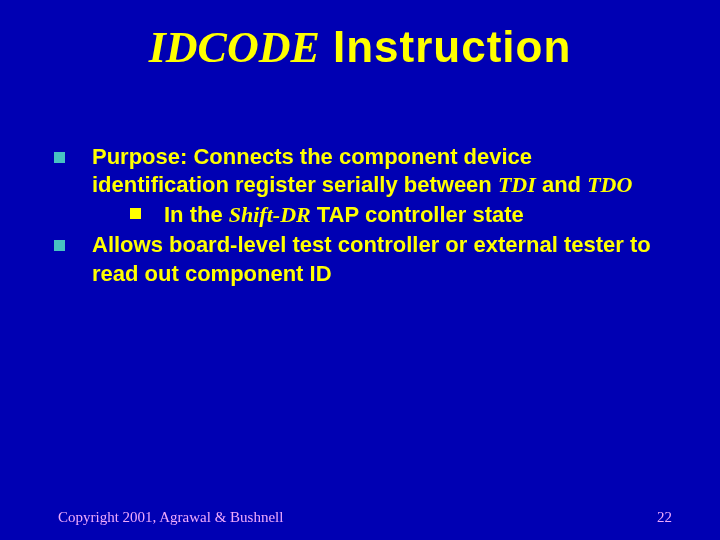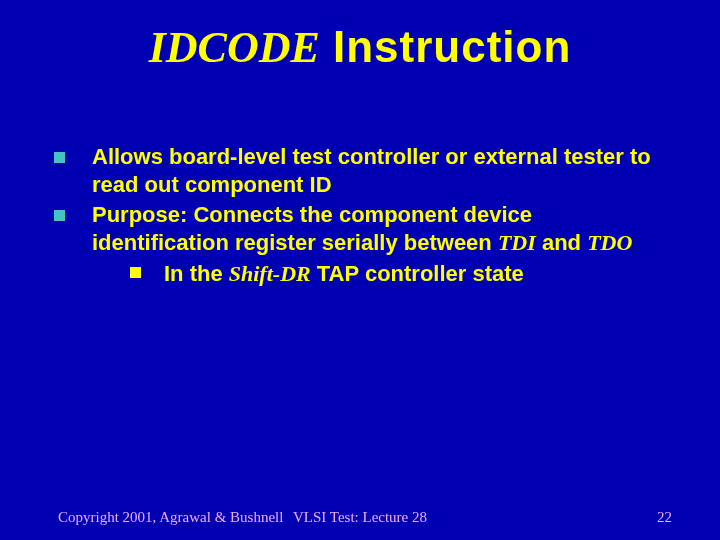--- a/index.html
+++ b/index.html
@@ -99,42 +99,41 @@
   <h1 class="title">
     <span class="idcode">IDCODE</span><span> Instruction</span>
   </h1>
 
   <div class="body">
 
     <div class="l1">
       <div class="bullet">
           <div class="sq"></div>
         </div>
-      <div class="text">Allows board-level test controller or external tester to read out component ID</div>
-    </div>
-
-    <div class="l1">
-      <div class="bullet">
-          <div class="sq"></div>
-        </div>
       <div class="text">
         <span>Purpose: Connects the component device identification register serially between </span><span class="ital">TDI</span><span> and </span><span class="ital">TDO</span>
         <div class="l2">
           <div class="bullet">
               <div class="sq"></div>
             </div>
           <div class="text">
             <span>In the </span><span class="ital">Shift-DR</span><span> TAP controller state</span>
           </div>
         </div>
       </div>
     </div>
 
+    <div class="l1">
+      <div class="bullet">
+          <div class="sq"></div>
+        </div>
+      <div class="text">Allows board-level test controller or external tester to read out component ID</div>
+    </div>
+
 
   </div>
 
   <div class="footer">
     <span>Copyright 2001, Agrawal &amp; Bushnell</span>
-    <span class="center">VLSI Test: Lecture 28</span>
     <span>22</span>
   </div>
 
 </div>
 
 </body></html>

